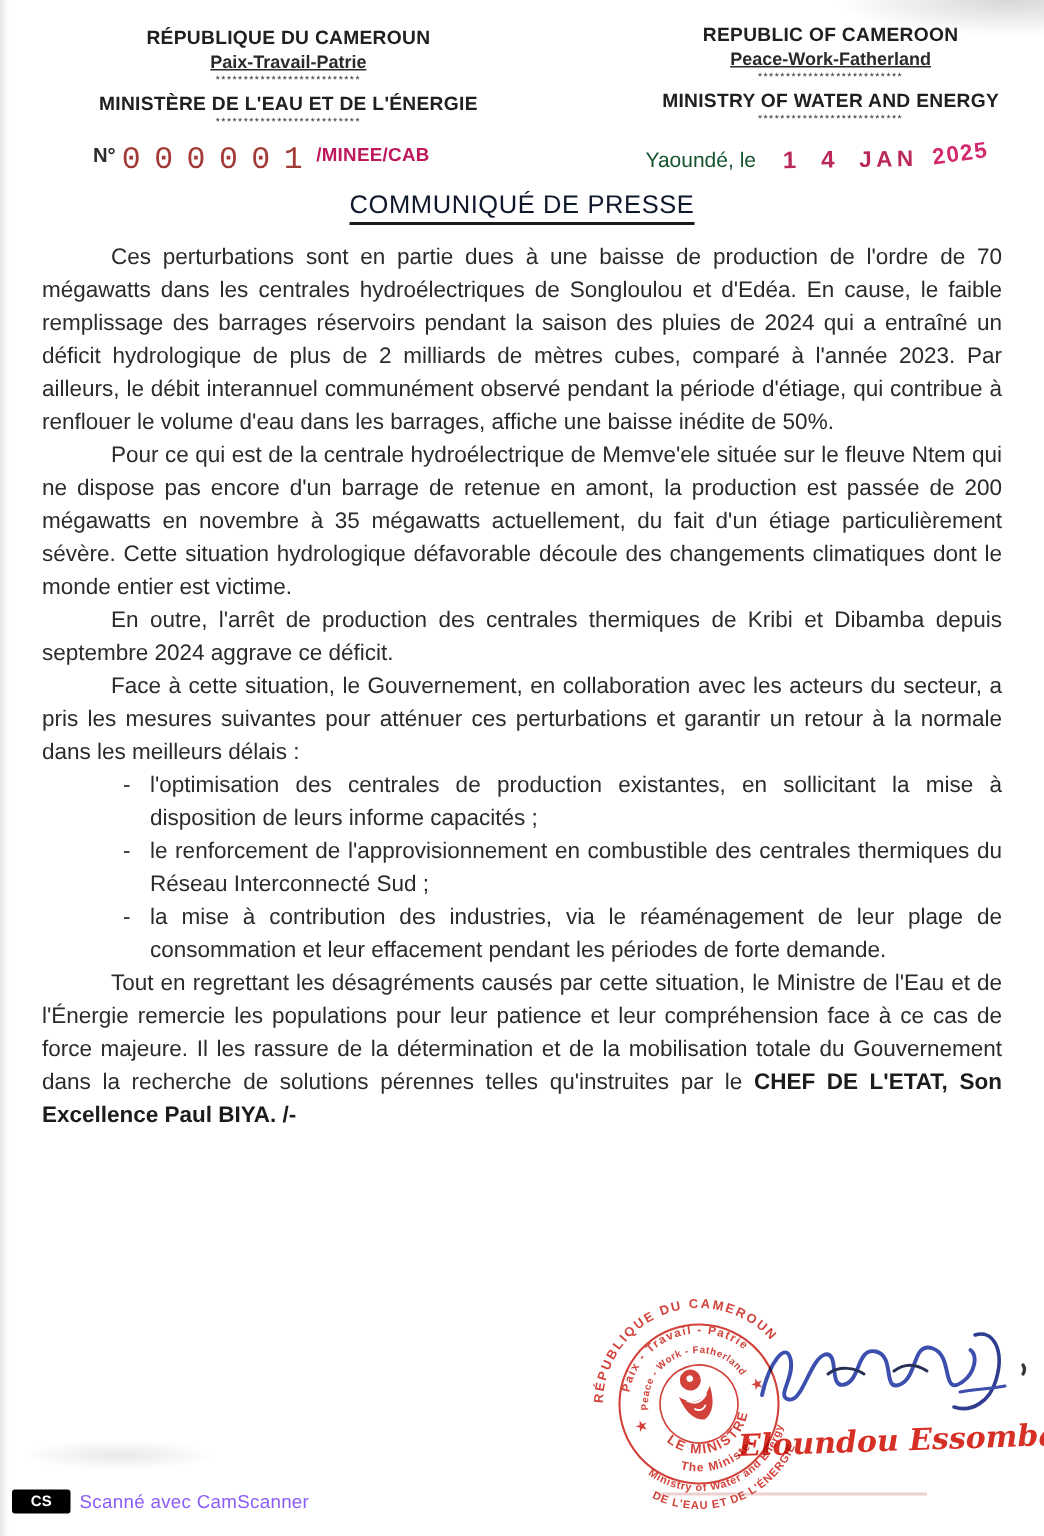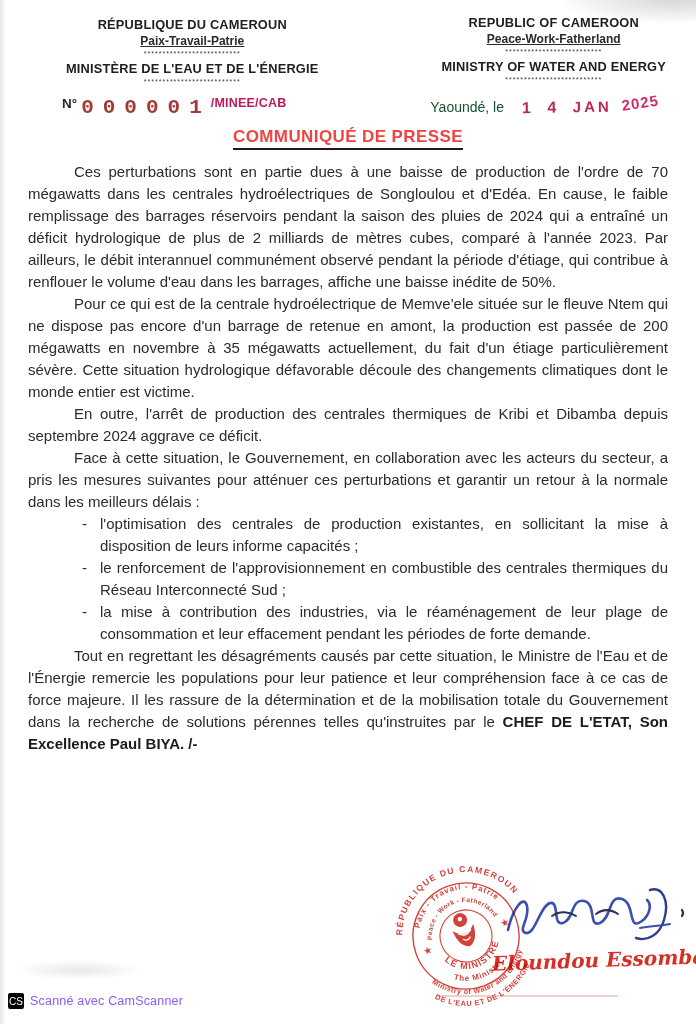--- a/index.html
+++ b/index.html
@@ -21,56 +21,56 @@
   .hcol{text-align:center;line-height:1.35;}
   .hcol .main{font-weight:bold;font-size:12.8px;letter-spacing:.2px;color:#202020;}
   .hcol .motto{font-weight:bold;font-size:12px;color:#2a2a2a;text-decoration:underline;}
   .hcol .sep{font-size:7px;letter-spacing:1px;color:#3a3a3a;line-height:1.5;overflow:hidden;white-space:nowrap;}
   .hcol.right{margin-top:-2px;}
 
   
   .refrow{display:flex;justify-content:space-between;align-items:flex-start;padding:8px 36px 0 62px;}
   .refno{white-space:nowrap;}
   .refno .nprefix{font-size:13.5px;font-weight:bold;color:#2c2c2c;vertical-align:top;}
-  .refno .digits{font-family:"Liberation Mono", monospace;font-weight:bold;font-size:21px;
+  .refno .digits{font-family:"Liberation Mono", monospace;font-weight:normal;font-size:21px;
     color:#a23a36;letter-spacing:9px;margin-left:4px;}
   .refno .suffix{font-size:12.5px;font-weight:bold;color:#be185d;vertical-align:top;letter-spacing:.2px;}
   .dateline{white-space:nowrap;margin-top:2px;}
   .dateline .place{font-size:14px;color:#14532d;}
   .datestamp{display:inline-block;margin-left:14px;transform:rotate(-1deg);color:#b9295a;font-weight:bold;}
   .datestamp .dd{font-size:16px;letter-spacing:6px;}
   .datestamp .mm{font-size:15px;letter-spacing:3px;margin-left:6px;}
   .datestamp .yy{display:inline-block;font-size:15px;letter-spacing:1px;margin-left:6px;
     color:#d2286e;transform:rotate(-7deg) translateY(-3px);}
 
   
   .title-wrap{text-align:center;margin-top:8px;}
-  .doc-title{display:inline-block;font-size:17px;font-weight:bold;letter-spacing:.4px;color:#ef4444;
+  .doc-title{display:inline-block;font-size:17px;font-weight:normal;letter-spacing:.4px;color:#0f172a;
     border-bottom:2.5px solid #1b1b1b;padding-bottom:1px;}
 
   
   .body{width:640px;margin:11px 0 0 28px;font-size:15px;line-height:22px;text-align:justify;color:#2b2b2b;}
   .body p{margin:0;text-indent:46px;}
   .body b{color:#1c1c1c;}
   .bullet{display:flex;text-indent:0;}
   .bullet .dash{flex:none;width:18px;margin-left:54px;text-align:left;}
   .bullet .txt{flex:1;text-align:justify;}
 
   
   .stamp{position:absolute;left:376px;top:846px;width:180px;height:180px;
     mix-blend-mode:multiply;opacity:.96;}
   .sig{position:absolute;left:500px;top:876px;width:190px;height:80px;mix-blend-mode:multiply;}
   .sig-name{position:absolute;left:492px;top:948px;width:215px;text-align:center;
     font-family:"DejaVu Serif", serif;font-style:italic;font-weight:bold;font-size:20px;
     color:#d62f25;transform:rotate(-2deg);white-space:nowrap;mix-blend-mode:multiply;}
 
   
   .cs-footer{position:absolute;left:8px;top:993px;display:flex;align-items:center;gap:6px;}
-  .cs-badge{width:16px;height:16px;background:#000000;border-radius:2px;color:#ffffff;
-    font-size:10px;font-weight:normal;display:flex;align-items:center;justify-content:center;}
+  .cs-badge{width:39px;height:16px;background:#000000;border-radius:2px;color:#ffffff;
+    font-size:10px;font-weight:bold;display:flex;align-items:center;justify-content:center;}
   .cs-text{font-size:12.5px;color:#8b5cf6;letter-spacing:.2px;}
 </style>
 </head>
 <body>
 
 <div class="page">
   <div class="edge-shade"></div>
   <div class="smudge-tr"></div>
   <div class="smudge-bl"></div>
   <div class="fold-line"></div>

